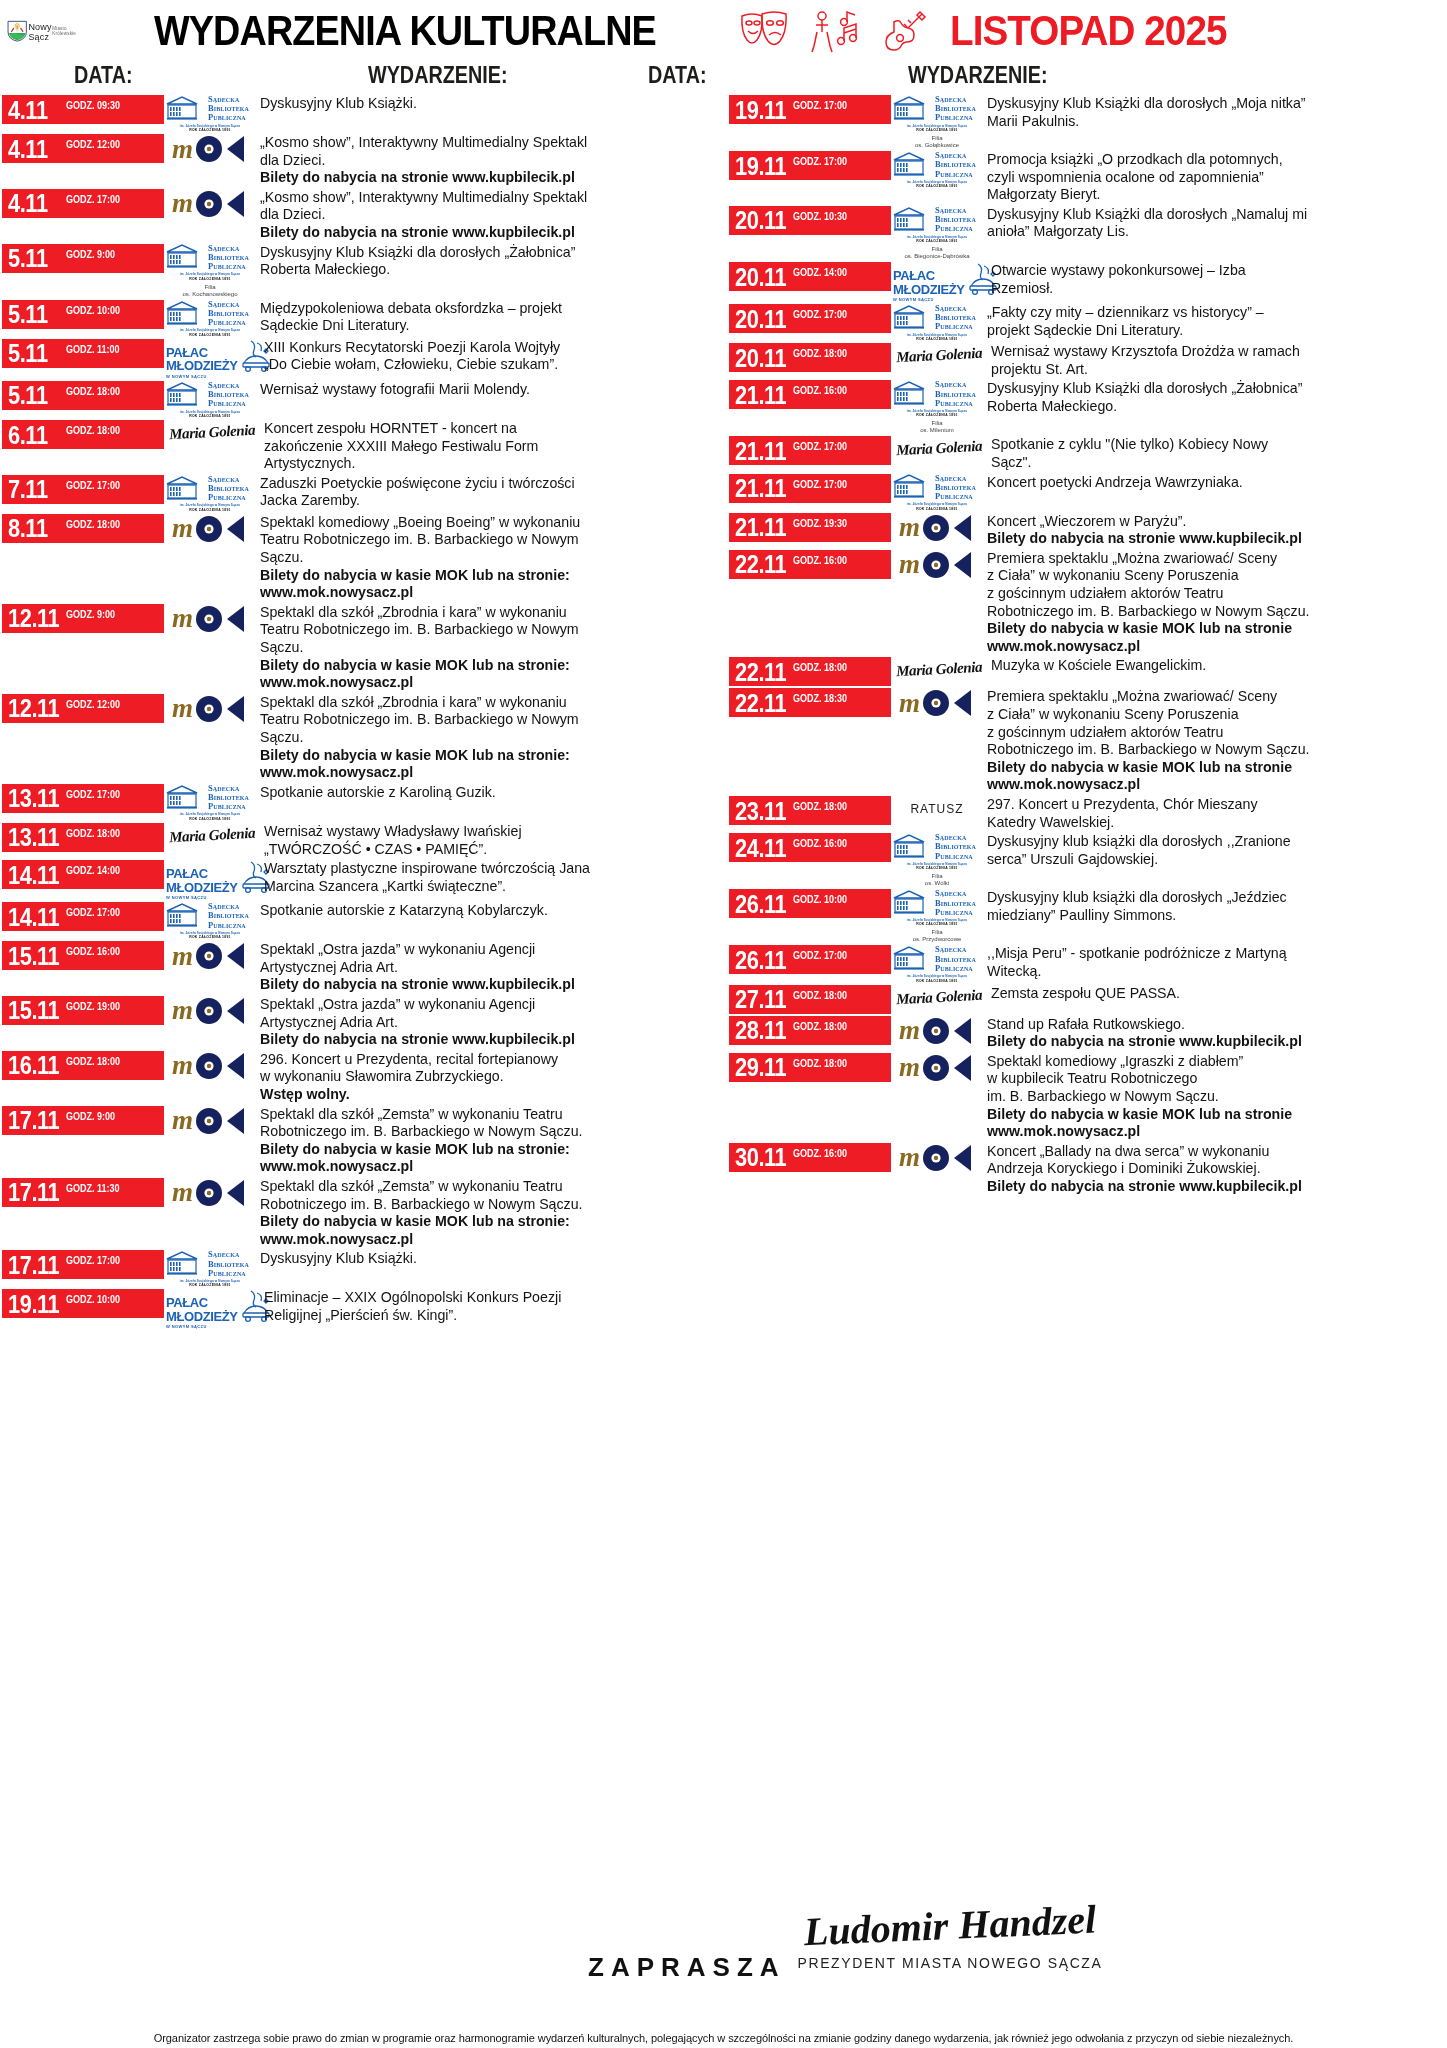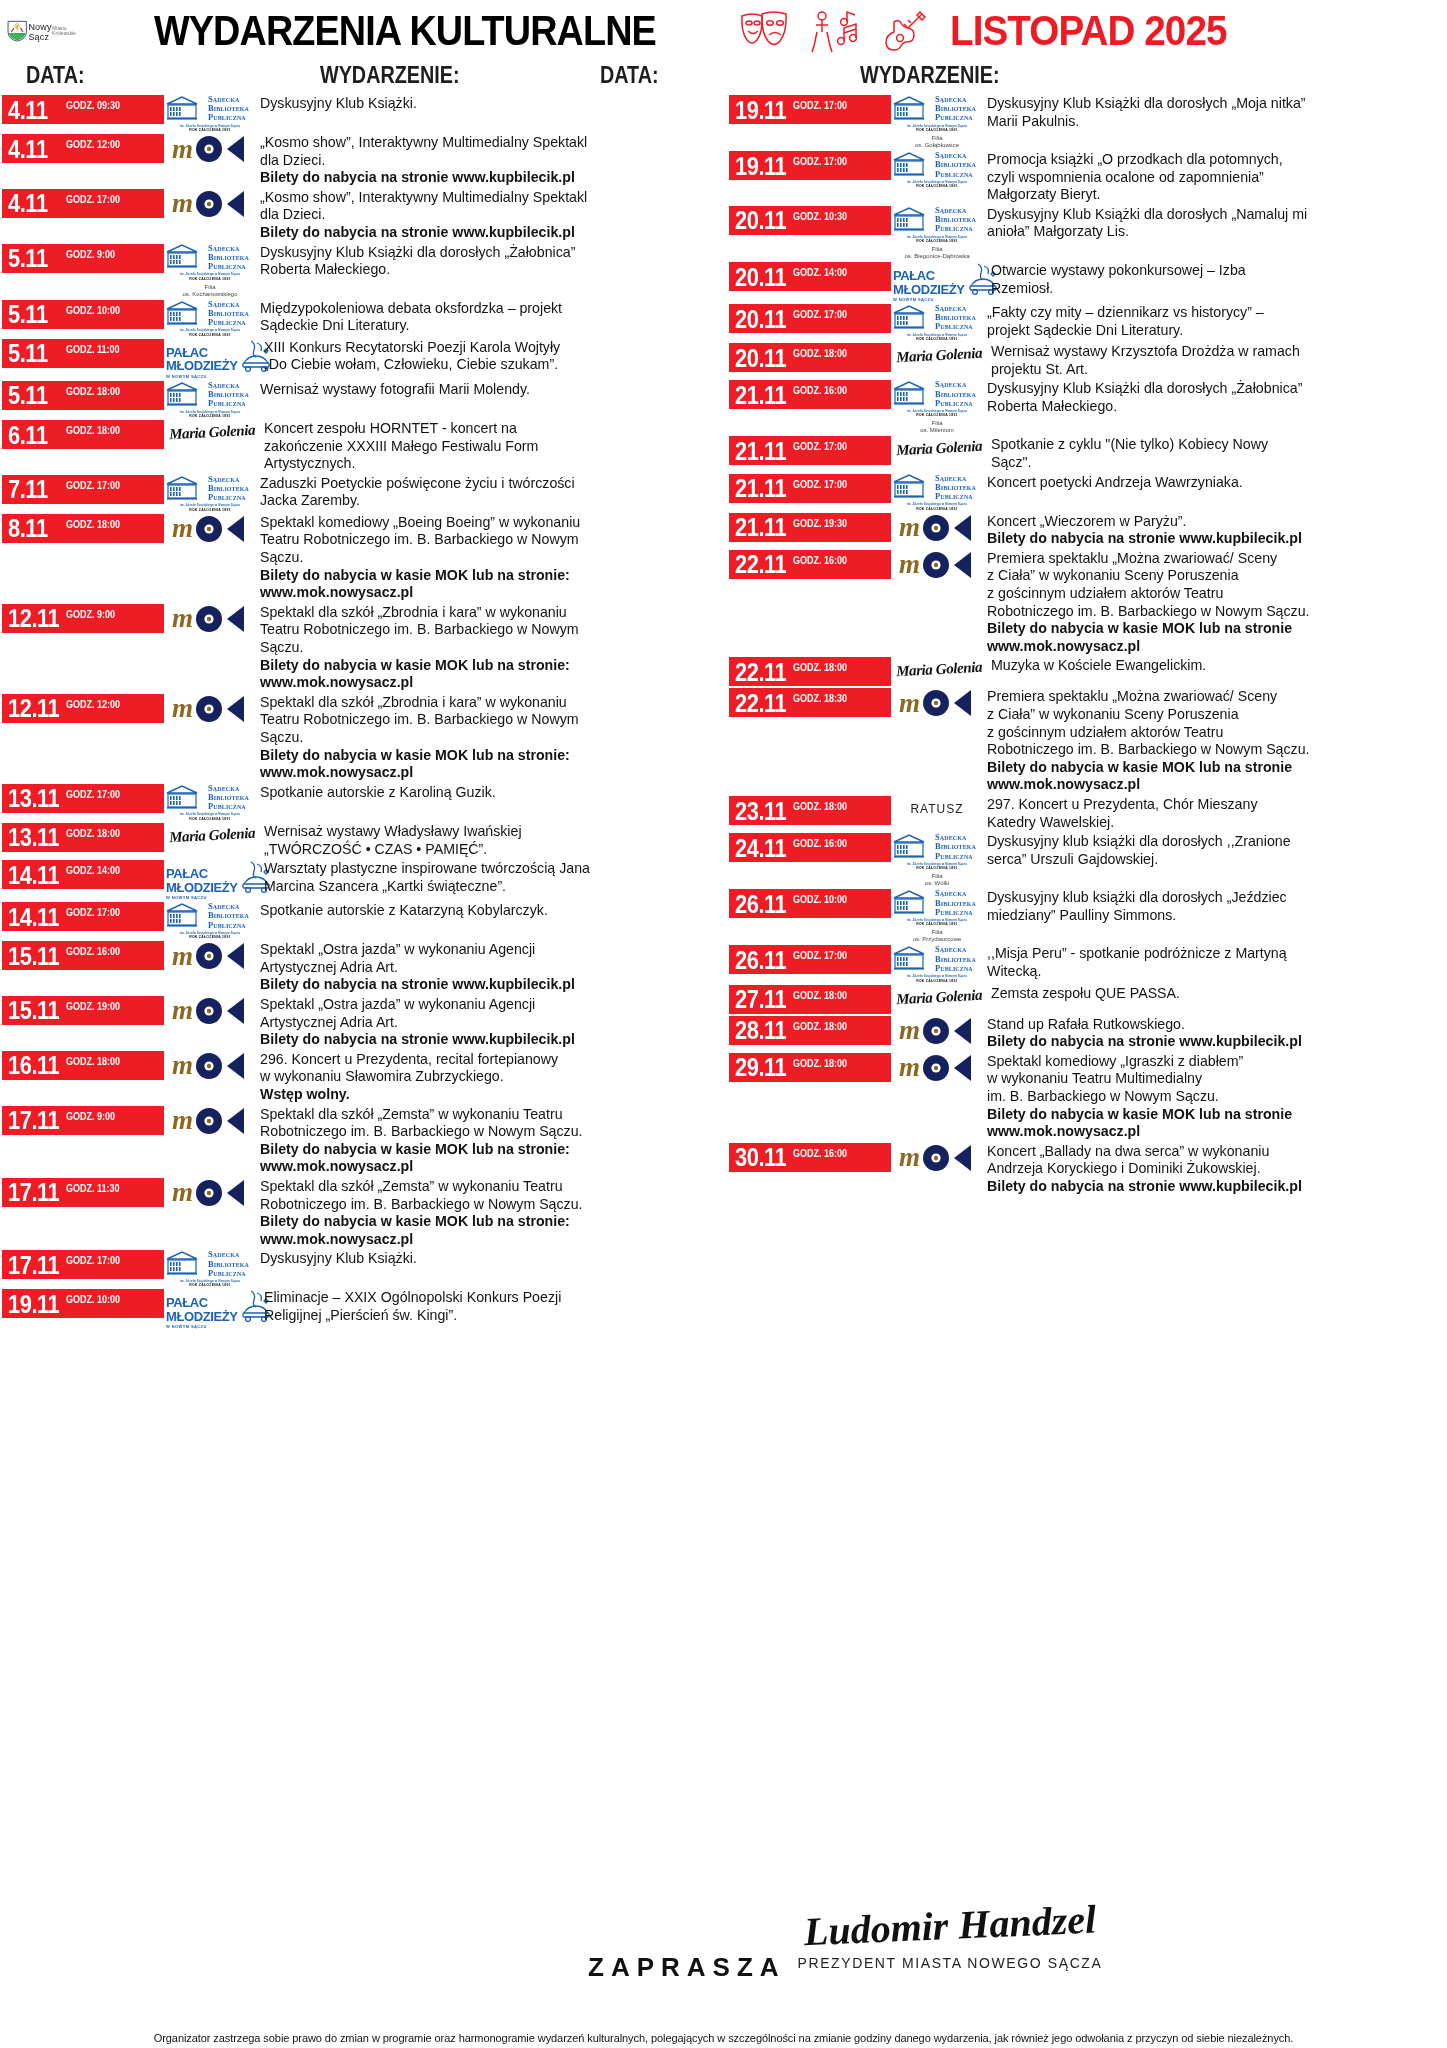--- a/index.html
+++ b/index.html
@@ -26,21 +26,21 @@
   .hdr-icons { display: flex; align-items: center; gap: 12px; margin-left: 26px; }
   .hdr-icons svg { display: block; }
   .title-month {
     font-family: "Liberation Sans Narrow", "Liberation Sans", sans-serif;
     font-weight: bold; font-size: 42px; letter-spacing: -1px; color: #ed1c24;
     transform: scaleX(0.92); transform-origin: left center; white-space: nowrap;
     margin-left: 18px;
   }
 
   
-  .colheads { position: relative; height: 32px; }
+  .colheads { position: relative; height: 32px; margin-left: 48px; }
   .colhead {
     position: absolute; top: 0;
     font-family: "Liberation Sans Narrow", "Liberation Sans", sans-serif;
     font-weight: bold; font-size: 23px; color: #1d1d1b;
     transform: scaleX(0.86); transform-origin: left center; white-space: nowrap;
   }
   .ch-l-date { left: 26px; }
   .ch-l-ev   { left: 320px; }
   .ch-r-date { left: 600px; }
   .ch-r-ev   { left: 860px; }
@@ -1330,21 +1330,21 @@
               <svg width="54" height="30" viewBox="0 0 54 30">
                 <circle cx="15" cy="15" r="13" fill="#15225e"></circle>
                 <circle cx="15" cy="15" r="4.6" fill="#ffffff"></circle>
                 <circle cx="15" cy="15" r="2.2" fill="#8a6a22"></circle>
                 <path d="M50 2 L33 15 L50 28 Z" fill="#15225e"></path>
               </svg>
             </div>
           </div>
           <div class="event">
             <div class="">Spektakl komediowy „Igraszki z diabłem”</div>
-            <div class="">w  wykonaniu Teatru Multimedialny</div>
+            <div class="">w  kupbilecik Teatru Robotniczego</div>
             <div class="">im. B. Barbackiego w Nowym Sączu.</div>
             <div class="b">Bilety do nabycia w kasie MOK lub na stronie</div>
             <div class="b">www.mok.nowysacz.pl</div>
           </div>
         </div>
         <div class="row">
           <div class="chip">
             <span class="chip-day">30.11</span>
             <span class="chip-time">GODZ. 16:00</span>
           </div>

